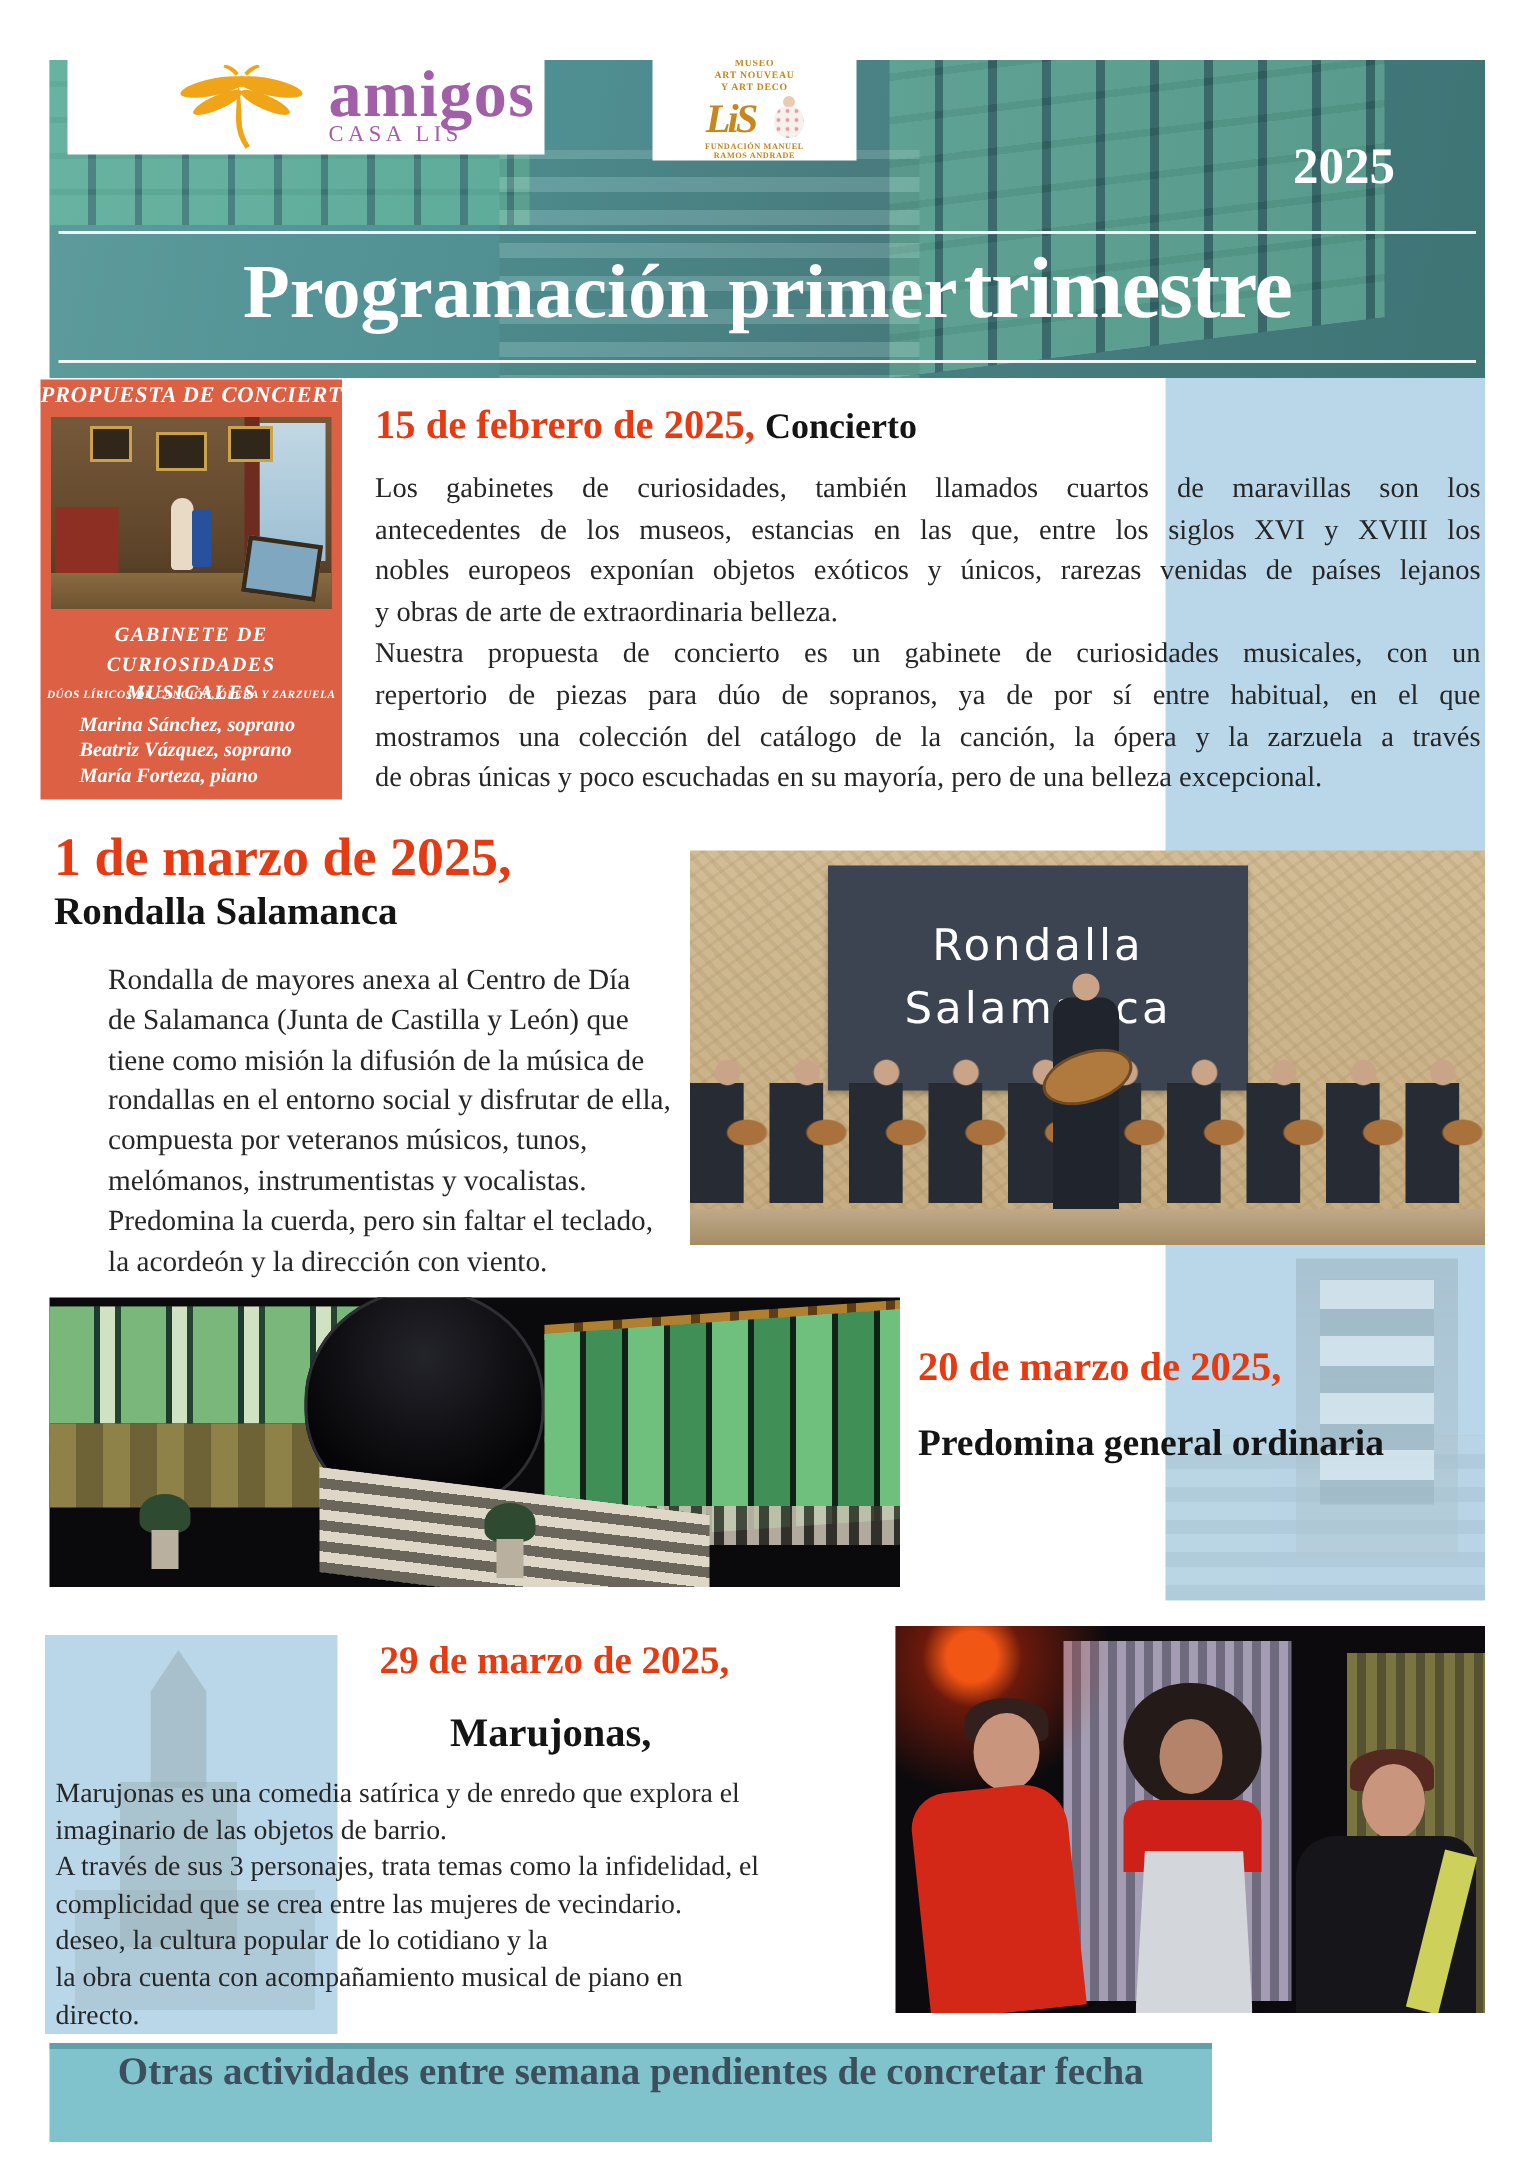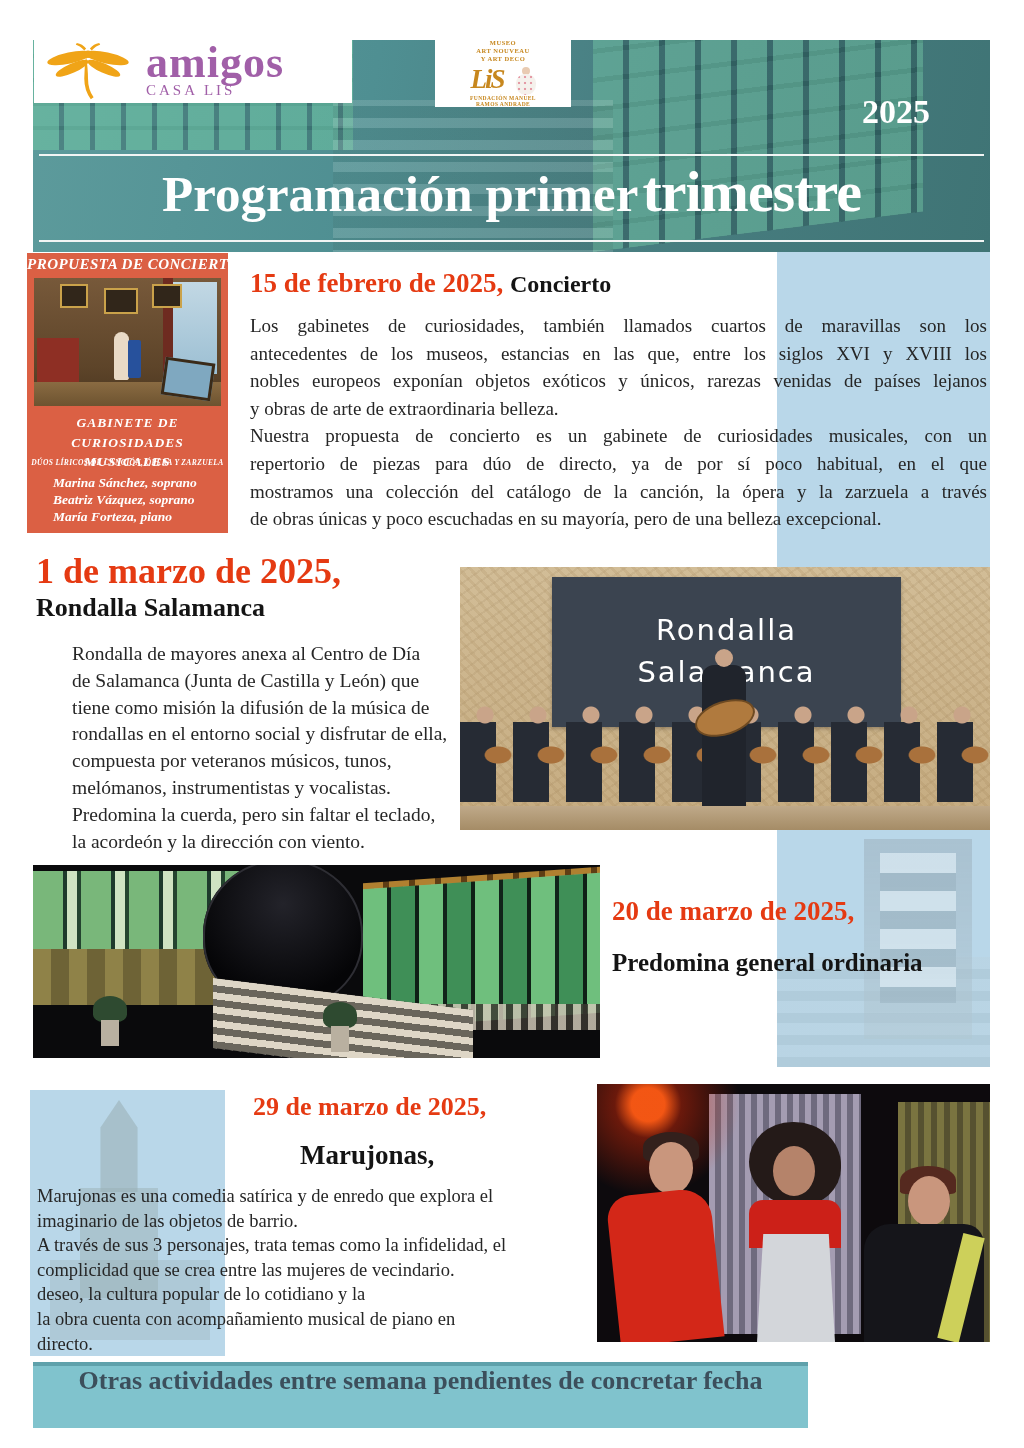--- a/index.html
+++ b/index.html
@@ -18,28 +18,28 @@
   .glass-panel{position:absolute;opacity:.55;}
   .gp1{left:0;top:0;width:320px;height:110px;
        background:repeating-linear-gradient(90deg,rgba(110,210,160,.7) 0 26px,rgba(25,70,65,.55) 26px 31px),
                   repeating-linear-gradient(0deg,rgba(255,255,255,.15) 0 20px,rgba(0,0,0,.22) 20px 24px);}
   .gp2{left:560px;top:0;width:330px;height:212px;transform:skewY(-7deg);transform-origin:top left;
        background:repeating-linear-gradient(90deg,rgba(120,215,170,.65) 0 30px,rgba(20,60,60,.6) 30px 36px),
                   repeating-linear-gradient(0deg,rgba(255,255,255,.12) 0 24px,rgba(0,0,0,.28) 24px 29px);}
   .gp3{left:300px;top:60px;width:280px;height:160px;opacity:.3;
        background:repeating-linear-gradient(0deg,rgba(235,240,235,.5) 0 10px,rgba(60,90,85,.45) 10px 22px);}
   .logo-box{position:absolute;top:0;background:#fff;display:flex;align-items:center;}
-  .amigos-box{left:1px;width:306px;height:63px;padding:0 6px;}
+  .amigos-box{left:12px;width:306px;height:63px;padding:0 6px;justify-content:flex-end;}
   .amigos-text{display:flex;flex-direction:column;line-height:1;margin-left:10px;}
   .amigos-title{font-size:44px;font-weight:bold;color:var(--logo-purple);letter-spacing:1px;margin-top:-4px;}
   .amigos-sub{font-size:15px;color:var(--logo-purple);letter-spacing:3px;margin-top:-2px;}
   .museo-box{left:402px;width:136px;height:63px;flex-direction:column;justify-content:center;
              font-family:"Liberation Serif",serif;color:var(--logo-gold);text-align:center;padding:2px 0;}
   .museo-lines{font-size:6.5px;letter-spacing:.5px;line-height:1.25;font-weight:bold;}
-  .museo-mid{display:flex;align-items:flex-end;justify-content:center;gap:12px;height:32px;}
+  .museo-mid{display:flex;align-items:flex-start;justify-content:center;gap:12px;height:32px;}
   .museo-monogram{font-size:27px;font-weight:bold;font-style:italic;letter-spacing:-2px;}
   .figurine{width:20px;height:28px;position:relative;}
   .figurine::before{content:"";position:absolute;left:6px;top:0;width:8px;height:8px;border-radius:50%;background:#e9cbb2;}
   .figurine::after{content:"";position:absolute;left:0;top:7px;width:20px;height:21px;border-radius:45% 45% 50% 50%;
                    background:#f5f1ec radial-gradient(#e59aa5 1px,transparent 1.6px);background-size:6px 6px;}
   .museo-footer{font-size:5.5px;letter-spacing:.4px;line-height:1.2;font-weight:bold;}
   .year{position:absolute;left:829px;top:53px;font-size:34px;font-weight:bold;color:#fff;}
   .hline{position:absolute;left:6px;right:6px;height:2px;background:#f2f5f4;}
   .hline1{top:114px;} .hline2{top:200px;}
   .main-title{position:absolute;left:0;right:0;top:118px;text-align:center;color:#fff;font-weight:bold;white-space:nowrap;}
@@ -108,21 +108,21 @@
   .ev4-date{position:absolute;left:253px;top:1092px;font-size:26px;}
   .ev4-title{position:absolute;left:300px;top:1140px;font-size:27px;}
   .ev4-body{position:absolute;left:37px;top:1184px;font-size:18.5px;line-height:24.6px;color:#262626;white-space:nowrap;}
 
   
   .photo-rondalla{position:absolute;left:460px;top:567px;width:530px;height:263px;overflow:hidden;
       background:linear-gradient(#d2bd97,#c5ab80);}
   .photo-rondalla .grain{position:absolute;inset:0;opacity:.5;
       background:repeating-linear-gradient(47deg,rgba(150,118,70,.28) 0 3px,transparent 3px 8px),
                  repeating-linear-gradient(-35deg,rgba(120,90,50,.18) 0 2px,transparent 2px 9px);}
-  .screen{position:absolute;left:92px;top:10px;width:349px;height:150px;background:var(--screen-navy);
+  .screen{position:absolute;left:92px;top:10px;width:280px;height:150px;background:var(--screen-navy);
           box-shadow:0 2px 4px rgba(0,0,0,.25);display:flex;flex-direction:column;align-items:center;
           justify-content:center;gap:10px;}
   .screen-text{color:#fff;font-family:"DejaVu Sans",sans-serif;font-size:29px;letter-spacing:2px;line-height:1.1;}
   .musicians{position:absolute;left:0;right:0;bottom:24px;height:100px;
       background-image:
         radial-gradient(circle at 19px 9px,#c9a489 8px,transparent 9px),
         radial-gradient(ellipse 14px 9px at 24px 13px,#a9713c 90%,transparent 100%),
         repeating-linear-gradient(90deg,#262b34 0 36px,transparent 36px 53px);
       background-size:53px 20px,53px 78px,53px 80px;
       background-position:6px 0,14px 36px,0 16px;
@@ -279,21 +279,21 @@
   <div class="ev1-head">
     <span class="date-red">15 de febrero de 2025,</span>
     <span class="title-black">Concierto</span>
   </div>
   <div class="ev1-body">
     <div class="jline">Los gabinetes de curiosidades, también llamados cuartos de maravillas son los</div>
     <div class="jline">antecedentes de los museos, estancias en las que, entre los siglos XVI y XVIII los</div>
     <div class="jline">nobles europeos exponían objetos exóticos y únicos, rarezas venidas de países lejanos</div>
     <div class="jlast">y obras de arte de extraordinaria belleza.</div>
     <div class="jline">Nuestra propuesta de concierto es un gabinete de curiosidades musicales, con un</div>
-    <div class="jline">repertorio de piezas para dúo de directo, ya de por sí poco habitual, en el que</div>
+    <div class="jline">repertorio de piezas para dúo de sopranos, ya de por sí entre habitual, en el que</div>
     <div class="jline">mostramos una colección del catálogo de la canción, la ópera y la zarzuela a través</div>
     <div class="jlast">de obras únicas y poco escuchadas en su mayoría, pero de una belleza excepcional.</div>
   </div>
 
   <div class="ev2-date date-red">1 de marzo de 2025,</div>
   <div class="ev2-title title-black">Rondalla Salamanca</div>
   <div class="ev2-body">
     <div>Rondalla de mayores anexa al Centro de Día</div>
     <div>de Salamanca (Junta de Castilla y León) que</div>
     <div>tiene como misión la difusión de la música de</div>

